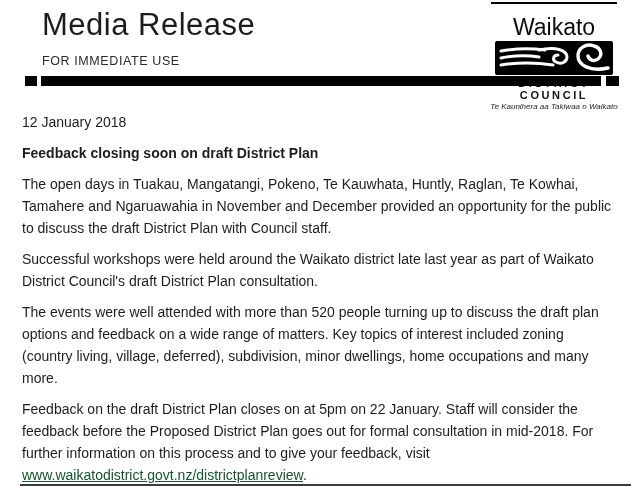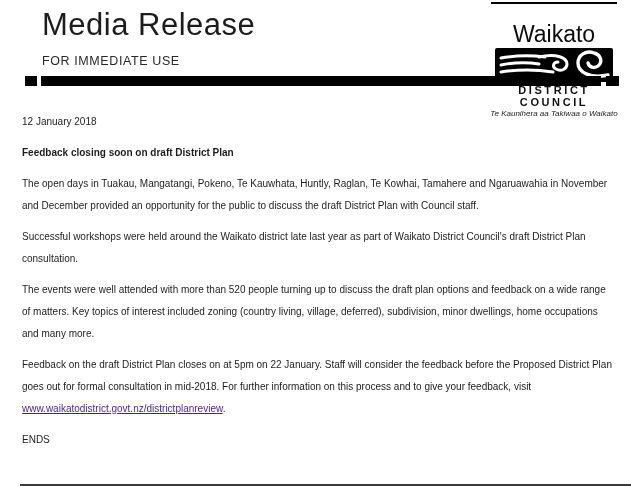--- a/index.html
+++ b/index.html
@@ -25,42 +25,42 @@
   }
   .mast-subtitle {
     font-size: 12.5px;
     letter-spacing: 0.6px;
     color: #2a2a2a;
     margin-top: 12px;
   }
   
   .logo { position: absolute; top: 2px; right: 10px; width: 134px; text-align: center; }
   .logo-rule { border-top: 2px solid #000; margin: 0 4px 0 4px; }
-  .logo-name { font-size: 23px; font-weight: 400; letter-spacing: 0px; color: #0c0c0c; line-height: 1.0; margin-top: 19px; }
+  .logo-name { font-size: 23px; font-weight: 400; letter-spacing: 0px; color: #0c0c0c; line-height: 1.0; margin-top: 12px; }
   .logo-koru { display: block; margin: 2px auto 2px auto; }
   .logo-org { font-size: 11px; font-weight: 700; letter-spacing: 2.6px; color: #111; }
   .logo-maori { font-size: 8px; font-style: italic; color: #222; margin-top: 1px; }
   
   .separator { position: absolute; top: 76px; left: 25px; right: 12px; height: 10px; display: flex; }
   .sep-sq-left  { width: 12px; background: #000; }
   .sep-bar      { flex: 1; background: #000; margin-left: 4px; }
   .sep-sq-right { width: 13px; background: #000; margin-left: 5px; }
   
   .body { position: absolute; top: 111px; left: 22px; width: 592px; }
   .body p {
-    font-size: 10px;
+    font-size: 14px;
     line-height: 22px;
     color: #1d1d1d;
     margin-bottom: 9px;
     text-align: left;
   }
   .doc-heading { font-weight: 700; }
   .ends { font-weight: 400; margin-top: 8px; }
   .doc-link {
-    color: #4c1d95;
+    color: #14532d;
     text-decoration: underline;
   }
   
   .footer-rule {
     position: absolute;
     left: 20px;
     right: 0;
     bottom: 0;
     height: 2px;
     background: #3c3c3c;

